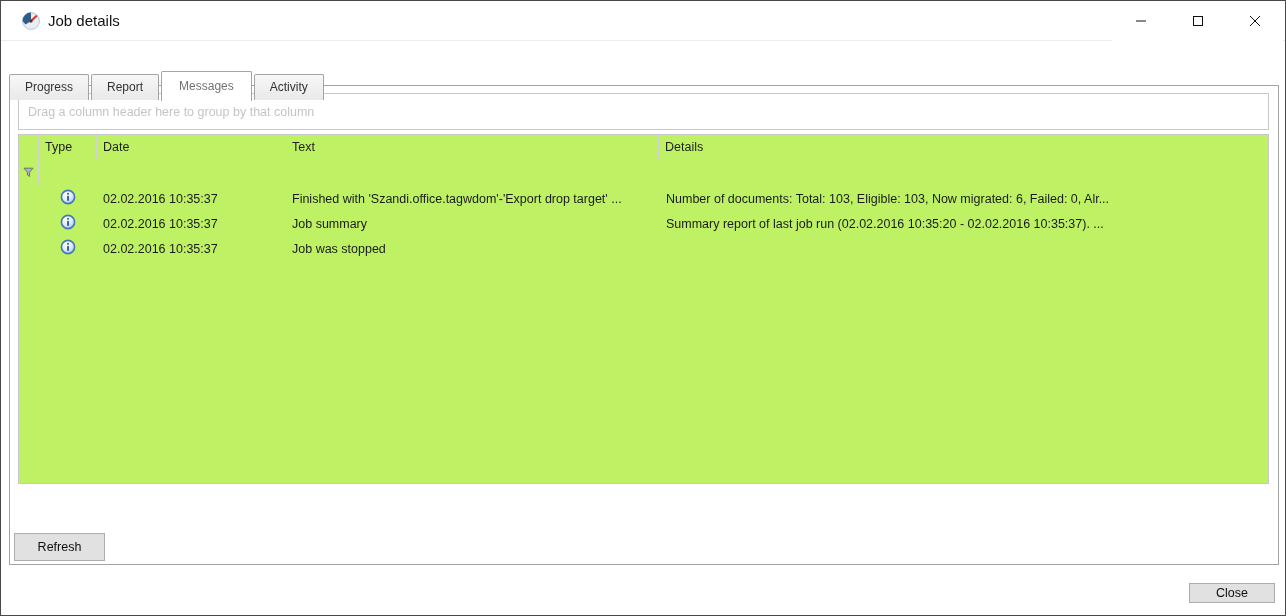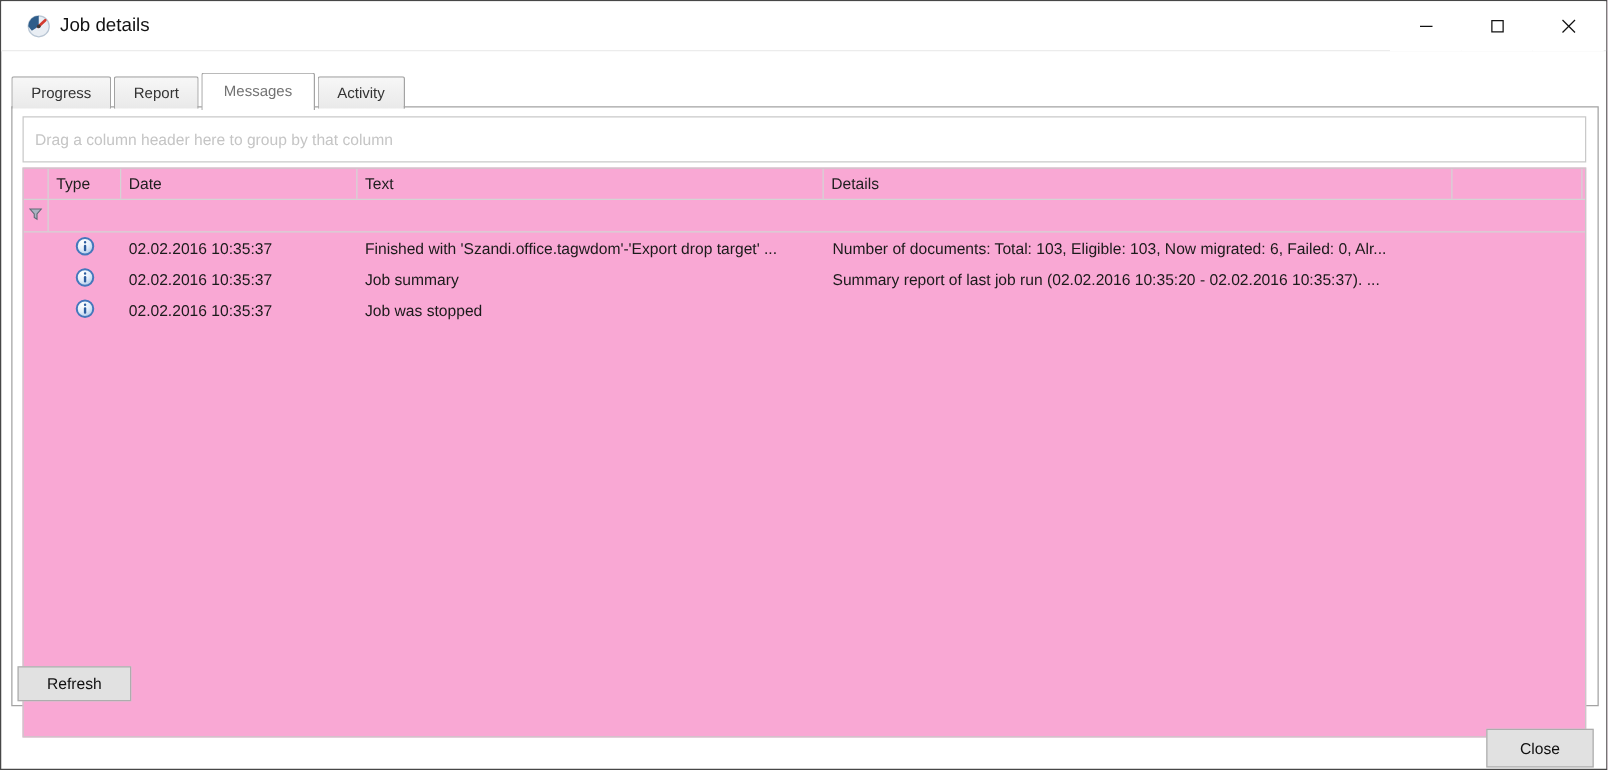--- a/index.html
+++ b/index.html
@@ -9,39 +9,39 @@
     background: #ffffff; border: 1px solid #474747; overflow: hidden;
   }
   
   .titlebar { position: absolute; left: 0; top: 0; right: 0; height: 40px; background: #fff; border-bottom: 1px solid #ececec; }
   .app-icon { position: absolute; left: 20px; top: 10px; width: 20px; height: 20px; }
   .title-text { position: absolute; left: 47px; top: 11px; font-size: 15px; color: #131313; }
   .win-btns { position: absolute; right: 2px; top: 0; height: 40px; display: flex; }
   .win-btn { width: 57px; height: 40px; display: flex; align-items: center; justify-content: center; background: #fff; border: none; cursor: default; }
   .win-btn svg { display: block; }
   
-  .tabs { position: absolute; left: 8px; top: 57px; display: flex; align-items: flex-end; z-index: 3; }
+  .tabs { position: absolute; left: 8px; top: 70px; display: flex; align-items: flex-end; z-index: 3; }
   .tab {
     height: 26px; line-height: 25px; padding: 0 15px; font-size: 12px; color: #333;
     background: linear-gradient(#f7f7f7, #e9e9e9);
     border: 1px solid #a3a3a3; border-bottom: none; border-radius: 2px 2px 0 0; margin-right: 2px;
   }
   .tab.active {
     height: 30px; line-height: 29px; background: #fff; color: #737373; margin-bottom: -1px; padding: 0 17px;
   }
   
   .tab-page { position: absolute; left: 8px; top: 84px; width: 1270px; height: 480px; background: #fff; border: 1px solid #a3a3a3; }
   .group-panel {
     position: absolute; left: 8px; top: 7px; width: 1251px; height: 37px;
     border: 1px solid #c9c9c9; background: #fff;
     display: flex; align-items: center; padding-left: 9px;
     color: #c5c5c5; font-size: 12.5px;
   }
   
-  .grid { position: absolute; left: 8px; top: 48px; width: 1251px; height: 456px; border: 1px solid #c9c9c9; background: #f9a8d4; overflow: hidden; }
+  .grid { position: absolute; left: 8px; top: 48px; width: 1251px; height: 350px; border: 1px solid #c9c9c9; background: #bef264; overflow: hidden; }
   .grid-header { display: flex; height: 25px; border-bottom: 1px solid #d4d4d4; }
   .hcell { border-right: 1px solid #d4d4d4; font-size: 12.5px; color: #1f1f1f; padding: 5px 0 0 6px; height: 100%; }
   .c-ind { width: 20px; flex: 0 0 20px; }
   .c-type { width: 58px; flex: 0 0 58px; }
   .c-date { width: 189px; flex: 0 0 189px; }
   .c-text { width: 373px; flex: 0 0 373px; }
   .c-details { width: 503px; flex: 0 0 503px; }
   .c-fill { flex: 0 0 104px; }
   .filter-row { display: flex; height: 26px; border-bottom: 1px solid #d4d4d4; }
   .filter-ind { width: 20px; flex: 0 0 20px; border-right: 1px solid #d4d4d4; display: flex; align-items: center; justify-content: center; }
@@ -54,21 +54,21 @@
   .dcell.c-details { padding-left: 7px; }
   .data-row.selected .dcell.sel { background: #cde8f7; }
   .data-row.selected .dcell.c-type { outline: 1px dotted #5a5a5a; outline-offset: -2px; }
   .row-arrow { width: 0; height: 0; border-top: 4px solid transparent; border-bottom: 4px solid transparent; border-left: 6px solid #3b3b3b; }
   
   .btn {
     background: #e1e1e1; border: 1px solid #adadad; font-size: 12.5px; color: #0f0f0f;
     font-family: "Liberation Sans", sans-serif; cursor: default;
   }
   .refresh-btn { position: absolute; left: 4px; top: 447px; width: 91px; height: 28px; }
-  .close-btn { position: absolute; left: 1188px; top: 582px; width: 86px; height: 31px; }
+  .close-btn { position: absolute; left: 1188px; top: 582px; width: 86px; height: 20px; }
   .svg-defs { position: absolute; width: 0; height: 0; overflow: hidden; }
 </style>
 </head>
 <body>
 
 <svg class="svg-defs" aria-hidden="true">
   <defs>
     <radialGradient id="ig" cx="35%" cy="25%" r="80%">
       <stop offset="0%" stop-color="#ffffff"></stop>
       <stop offset="55%" stop-color="#e4eefb"></stop>

